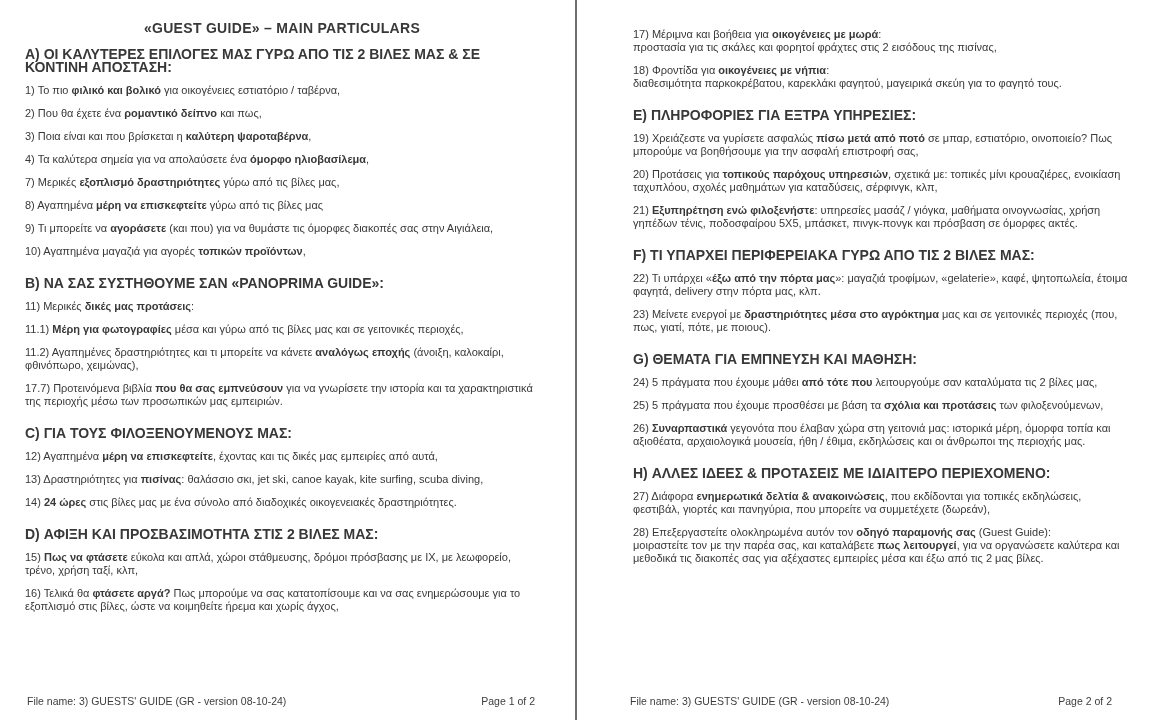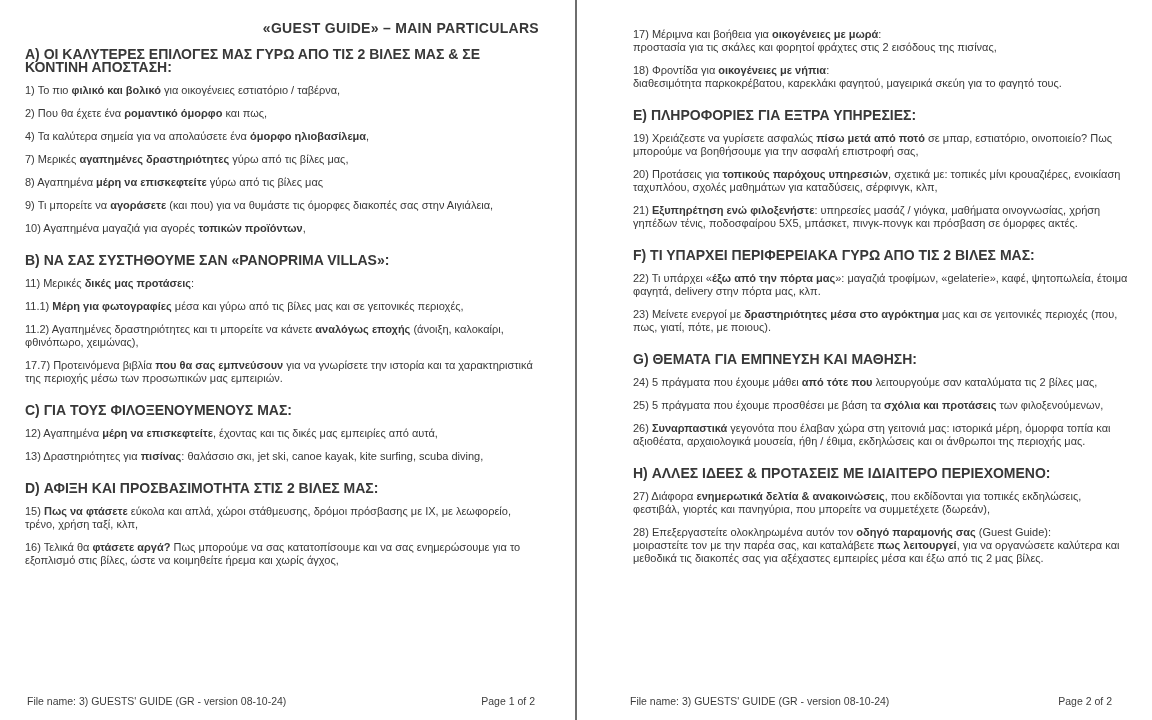--- a/index.html
+++ b/index.html
@@ -41,21 +41,21 @@
     position: absolute;
     left: 575px;
     top: 0;
     width: 2px;
     height: 720px;
     background: #6e6e6e;
   }
   .title {
     font-size: 14px;
     font-weight: bold;
-    text-align: right;
+    text-align: center;
     margin: 0 0 12px 0;
     letter-spacing: 0.3px;
     white-space: nowrap;
   }
   .content > .sec-heading:first-child { margin-top: 0; }
   .sec-heading {
     font-size: 14px;
     font-weight: bold;
     margin: 19px 0 10px 0;
     line-height: 13px;
@@ -81,34 +81,36 @@
 </head>
 <body>
 
 <div class="canvas">
 
   <section class="page page1">
     <h1 class="title">«GUEST GUIDE» – MAIN PARTICULARS</h1>
     <div class="content">
         <p class="sec-heading"><span>A) ΟΙ ΚΑΛΥΤΕΡΕΣ ΕΠΙΛΟΓΕΣ ΜΑΣ ΓΥΡΩ ΑΠΟ ΤΙΣ 2 ΒΙΛΕΣ ΜΑΣ &amp; ΣΕ ΚΟΝΤΙΝΗ ΑΠΟΣΤΑΣΗ:</span></p>
         <p class="item"><span>1) Το πιο </span><b>φιλικό και βολικό</b><span> για οικογένειες εστιατόριο / ταβέρνα,</span></p>
-        <p class="item"><span>2) Που θα έχετε ένα </span><b>ρομαντικό όμορφο</b><span> και πως,</span></p>
+        <p class="item"><span>2) Που θα έχετε ένα </span><b>ρομαντικό δείπνο</b><span> και πως,</span></p>
+        <p class="item"><span>3) Ποια είναι και που βρίσκεται η </span><b>καλύτερη ψαροταβέρνα</b><span>,</span></p>
         <p class="item"><span>4) Τα καλύτερα σημεία για να απολαύσετε ένα </span><b>όμορφο ηλιοβασίλεμα</b><span>,</span></p>
-        <p class="item"><span>7) Μερικές </span><b>αγαπημένες δραστηριότητες</b><span> γύρω από τις βίλες μας,</span></p>
+        <p class="item"><span>7) Μερικές </span><b>εξοπλισμό δραστηριότητες</b><span> γύρω από τις βίλες μας,</span></p>
         <p class="item"><span>8) Αγαπημένα </span><b>μέρη να επισκεφτείτε</b><span> γύρω από τις βίλες μας</span></p>
         <p class="item"><span>9) Τι μπορείτε να </span><b>αγοράσετε</b><span> (και που) για να θυμάστε τις όμορφες διακοπές σας στην Αιγιάλεια,</span></p>
         <p class="item"><span>10) Αγαπημένα μαγαζιά για αγορές </span><b>τοπικών προϊόντων</b><span>,</span></p>
-        <p class="sec-heading"><span>B) ΝΑ ΣΑΣ ΣΥΣΤΗΘΟΥΜΕ ΣΑΝ «PANOPRIMA VILLAS»:</span></p>
+        <p class="sec-heading"><span>B) ΝΑ ΣΑΣ ΣΥΣΤΗΘΟΥΜΕ ΣΑΝ «PANOPRIMA GUIDE»:</span></p>
         <p class="item"><span>11) Μερικές </span><b>δικές μας προτάσεις</b><span>:</span></p>
         <p class="item"><span>11.1) </span><b>Μέρη για φωτογραφίες</b><span> μέσα και γύρω από τις βίλες μας και σε γειτονικές περιοχές,</span></p>
         <p class="item"><span>11.2) Αγαπημένες δραστηριότητες και τι μπορείτε να κάνετε </span><b>αναλόγως εποχής</b><span> (άνοιξη, καλοκαίρι, φθινόπωρο, χειμώνας),</span></p>
         <p class="item"><span>17.7) Προτεινόμενα βιβλία </span><b>που θα σας εμπνεύσουν</b><span> για να γνωρίσετε την ιστορία και τα χαρακτηριστικά της περιοχής μέσω των προσωπικών μας εμπειριών.</span></p>
         <p class="sec-heading"><span>C) ΓΙΑ ΤΟΥΣ ΦΙΛΟΞΕΝΟΥΜΕΝΟΥΣ ΜΑΣ:</span></p>
         <p class="item"><span>12) Αγαπημένα </span><b>μέρη να επισκεφτείτε</b><span>, έχοντας και τις δικές μας εμπειρίες από αυτά,</span></p>
         <p class="item"><span>13) Δραστηριότητες για </span><b>πισίνας</b><span>: θαλάσσιο σκι, jet ski, canoe kayak, kite surfing, scuba diving,</span></p>
+        <p class="item"><span>14) </span><b>24 ώρες</b><span> στις βίλες μας με ένα σύνολο από διαδοχικές οικογενειακές δραστηριότητες.</span></p>
         <p class="sec-heading"><span>D) ΑΦΙΞΗ ΚΑΙ ΠΡΟΣΒΑΣΙΜΟΤΗΤΑ ΣΤΙΣ 2 ΒΙΛΕΣ ΜΑΣ:</span></p>
         <p class="item"><span>15) </span><b>Πως να φτάσετε</b><span> εύκολα και απλά, χώροι στάθμευσης, δρόμοι πρόσβασης με ΙΧ, με λεωφορείο, τρένο, χρήση ταξί, κλπ,</span></p>
         <p class="item"><span>16) Τελικά θα </span><b>φτάσετε αργά?</b><span> Πως μπορούμε να σας κατατοπίσουμε και να σας ενημερώσουμε για το εξοπλισμό στις βίλες, ώστε να κοιμηθείτε ήρεμα και χωρίς άγχος,</span></p>
       </div>
     <div class="footer footer-1">
       <span>File name: 3) GUESTS' GUIDE (GR - version 08-10-24)</span>
       <span>Page 1 of 2</span>
     </div>
   </section>
 

